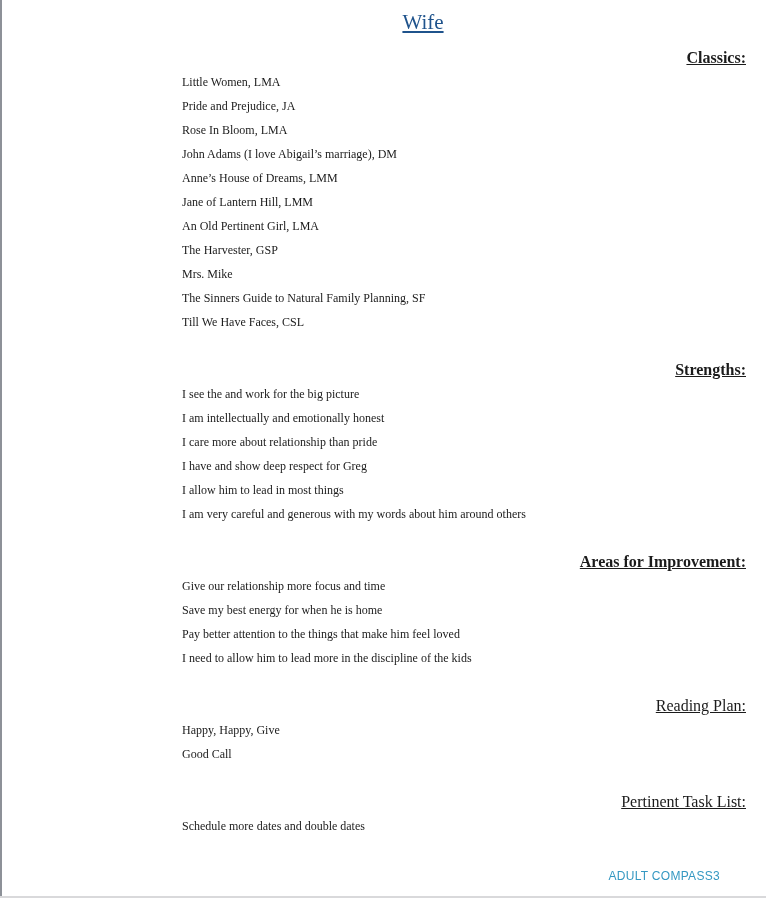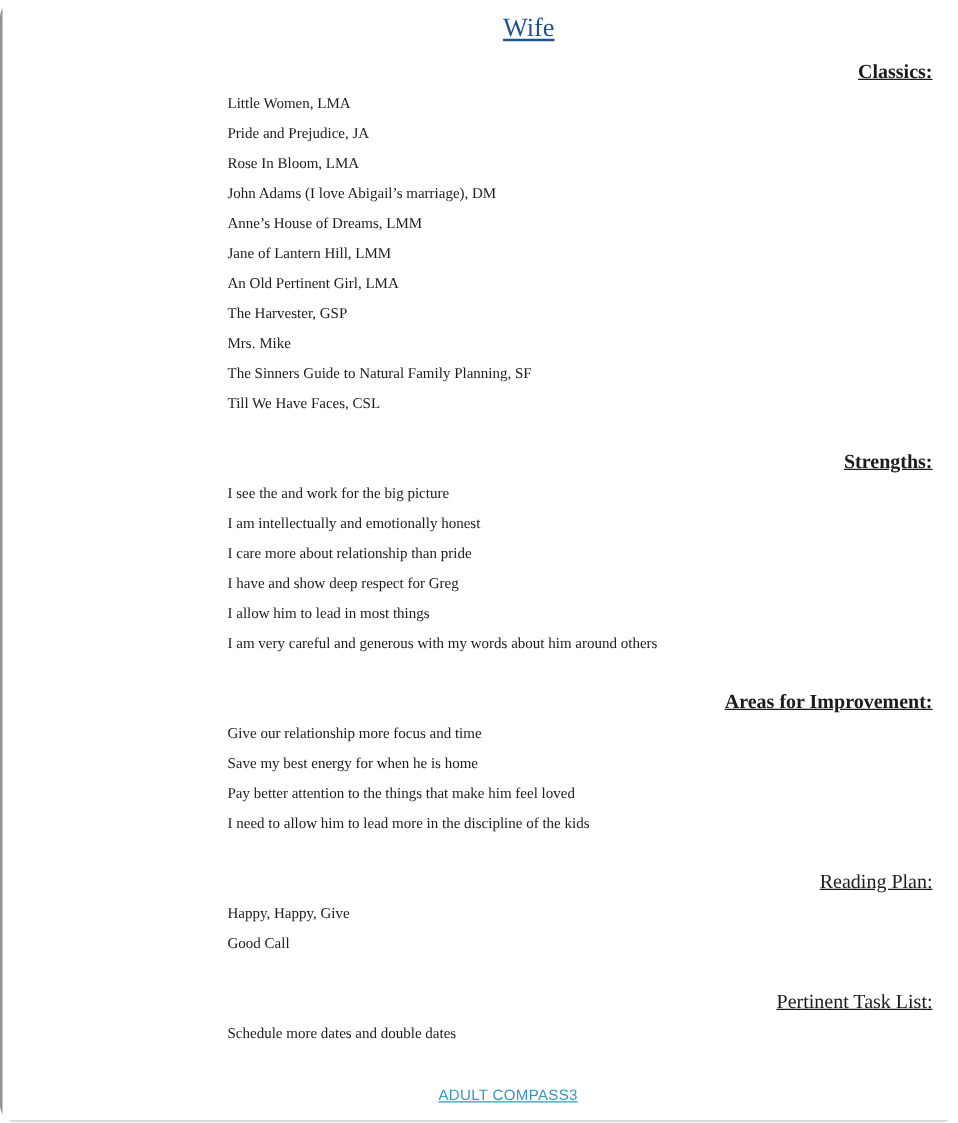--- a/index.html
+++ b/index.html
@@ -8,21 +8,20 @@
     background: #ffffff;
   }
   .page {
     position: relative;
     width: 766px;
     height: 898px;
     background: #ffffff;
     overflow: hidden;
     font-family: "Liberation Serif", serif;
     color: #1b1b1b;
-    border-radius: 14px;
   }
   .edge-left {
     position: absolute;
     left: 0; top: 0;
     width: 2px; height: 898px;
     background: #8d9198;
   }
   .edge-bottom {
     position: absolute;
     left: 0; bottom: 0;
@@ -65,28 +64,27 @@
     line-height: 24px;
     padding-left: 54px;
     white-space: nowrap;
   }
   .footer {
     position: absolute;
     top: 869px;
     left: 93px;
     width: 627px;
     display: flex;
-    justify-content: center;
+    justify-content: flex-end;
     align-items: baseline;
     font-family: "Liberation Sans", sans-serif;
     font-size: 12px;
     line-height: 14px;
     letter-spacing: 0.3px;
     color: #3598c2;
-    text-decoration: underline;
   }
 </style>
 </head>
 <body>
 
 <div class="page">
   <div class="edge-left"></div>
 
   <div class="title-wrap">
     <span class="title" style="color: rgb(31, 83, 140);">Wife</span>

